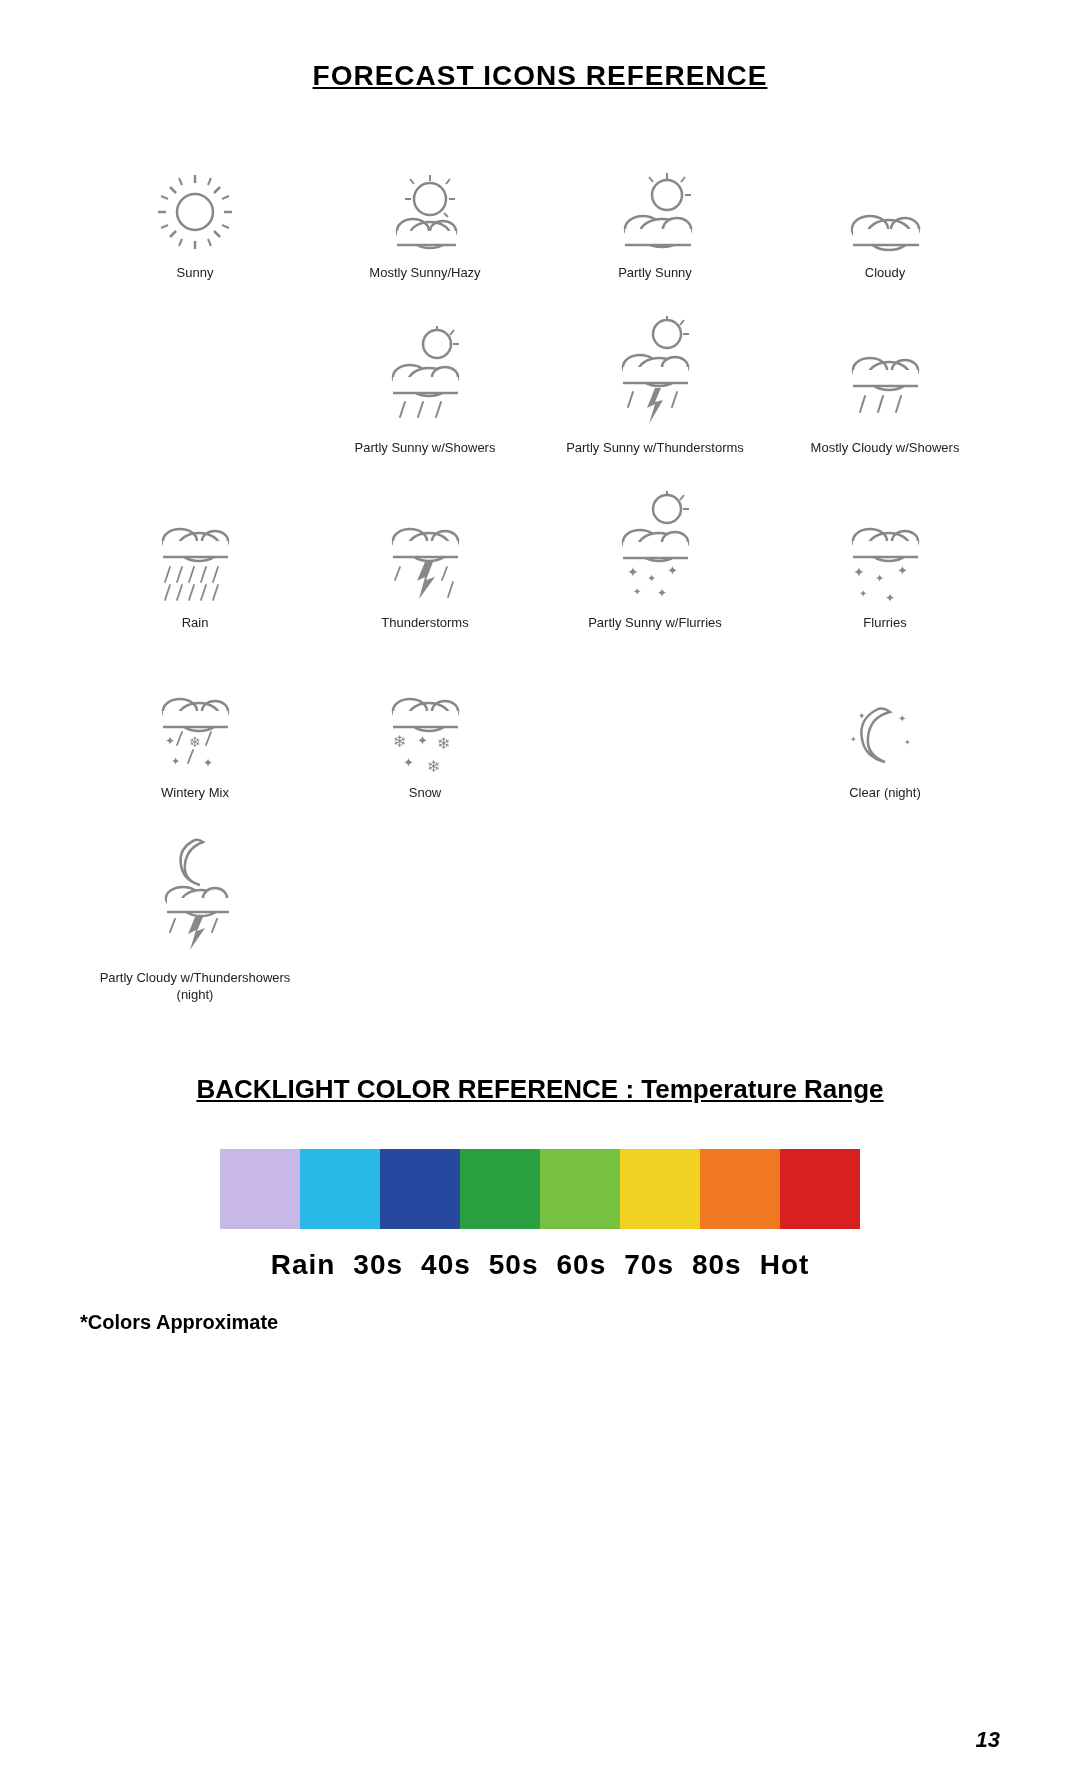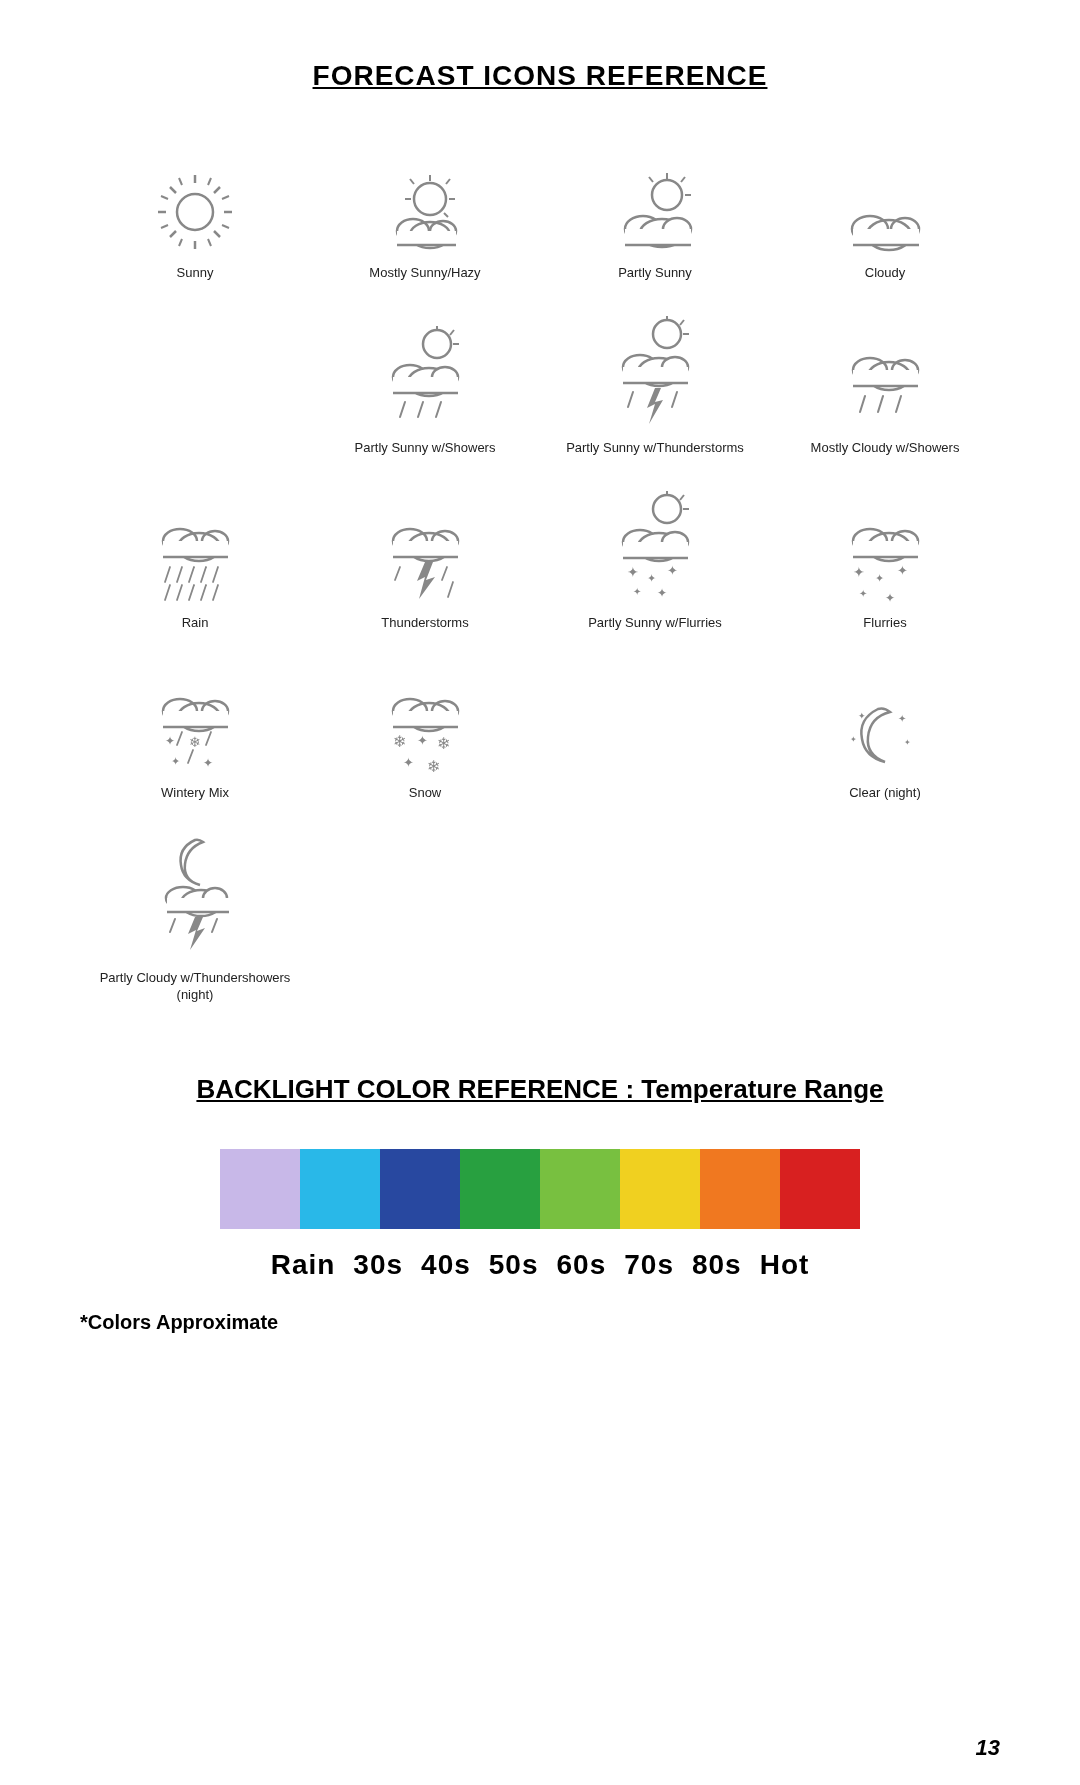--- a/index.html
+++ b/index.html
@@ -94,21 +94,21 @@
 
     .colors-approx {
       text-align: left;
       font-size: 20px;
       font-weight: 700;
     }
 
     
     .page-number {
       position: absolute;
-      bottom: 24px;
+      bottom: 32px;
       right: 80px;
       font-size: 22px;
       font-weight: 900;
       font-style: italic;
     }
   </style>
 </head>
 <body>
 
 <div class="page">

